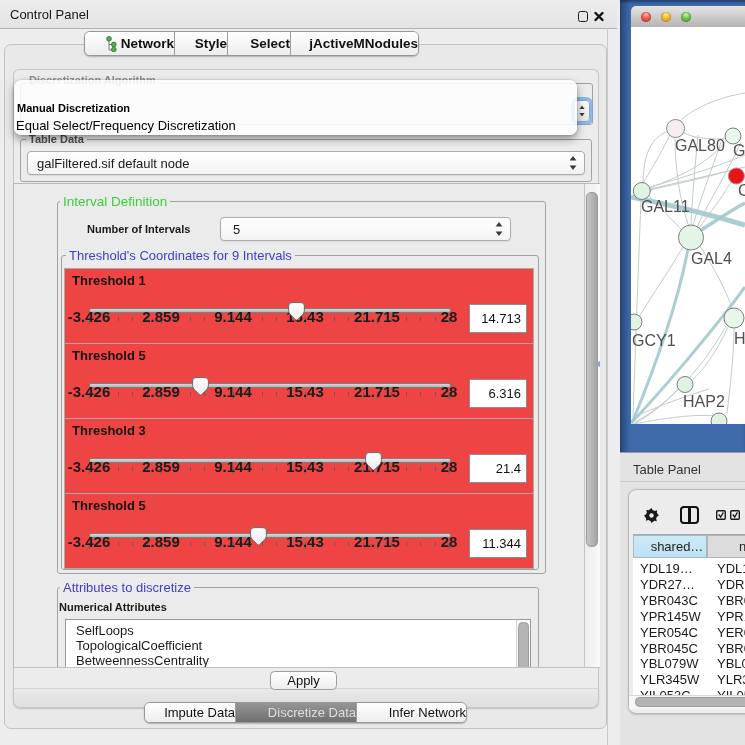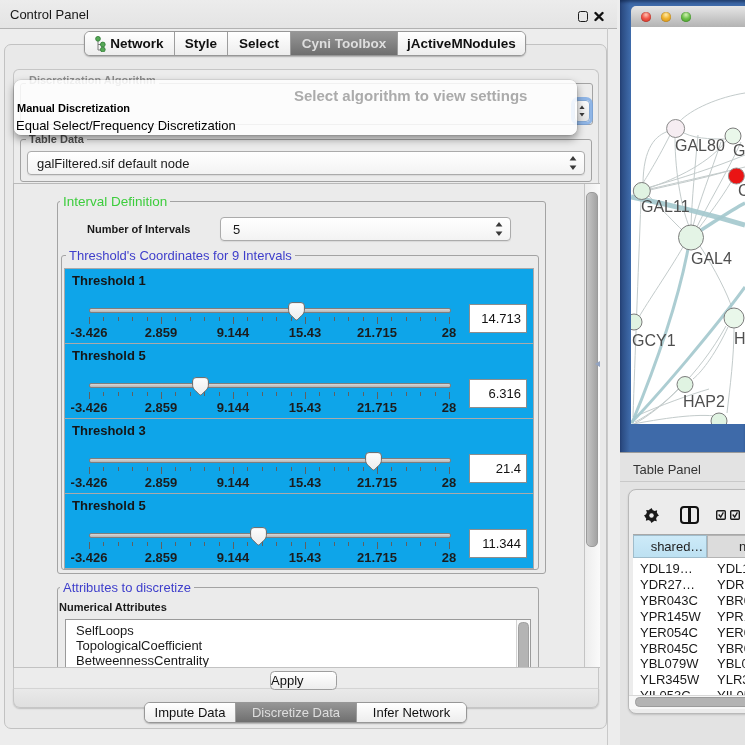--- a/index.html
+++ b/index.html
@@ -1,30 +1,30 @@
 <!DOCTYPE html>
 <html><head><meta charset="utf-8"><style>
 html,body{margin:0;padding:0}
 #root{position:relative;will-change:transform;width:745px;height:745px;background:#ededed;font-family:"Liberation Sans",sans-serif;overflow:hidden}
 .abs{position:absolute}
 .t13{font-size:13px;color:#1a1a1a;white-space:nowrap}
 .b13{font-size:11px;font-weight:bold;color:#1a1a1a;white-space:nowrap}
 .combo{background:linear-gradient(#ffffff,#f3f3f3);border:1px solid #ababab;border-radius:4px;box-shadow:0 1px 1px rgba(0,0,0,0.08)}
 .seg{display:flex;border:1px solid #979797;border-radius:6px;overflow:hidden;box-shadow:0 1px 1.5px rgba(0,0,0,0.25);background:#fff}
-.seg>div{background:linear-gradient(#ffffff,#ededed);border-right:1px solid #9d9d9d;color:#101010;text-align:center;white-space:nowrap}
+.seg>div{background:linear-gradient(#ffffff,#ededed);border-right:1px solid #9d9d9d;color:#101010;text-align:right;white-space:nowrap}
 .seg>div:last-child{border-right:none}
 .seg>div.sel{background:linear-gradient(#969696,#6f6f6f);color:#dedede}
 .grp{border:1px solid #a3a3a3;border-radius:3px}
 .glabel{position:absolute;padding:0 3px;white-space:nowrap}
-.tpanel{position:absolute;left:50px;width:468px;height:74px;border:1px solid #aaaaaa;background:#0ea5e9}
+.tpanel{position:absolute;left:50px;width:468px;height:74px;border:1px solid #aaaaaa;background:#ef4444}
 .ttitle{position:absolute;left:7px;top:4px;font-size:13px;font-weight:bold;color:#151515}
 .track{position:absolute;left:24px;top:38.5px;width:360px;height:3px;background:linear-gradient(#d8d8d8,#b5b5b5);border:1px solid #7e7e7e;border-radius:2px}
 .minor{position:absolute;left:24px;top:48px;width:362px;height:4px;background:repeating-linear-gradient(90deg,#606060 0,#606060 1px,transparent 1px,transparent 14.4px)}
 .major{position:absolute;left:24px;top:48px;width:362px;height:7px;background:repeating-linear-gradient(90deg,#606060 0,#606060 1px,transparent 1px,transparent 72px)}
-.slbl{position:absolute;top:56px;transform:translateX(-50%);font-size:13px;font-weight:bold;color:#1c1c1c}
+.slbl{position:absolute;top:39px;transform:translateX(-50%);font-size:15px;font-weight:bold;color:#1c1c1c}
 .thumb{position:absolute;top:33px;width:17px;height:20px}
 .vbox{position:absolute;left:404px;top:35px;width:51px;height:27px;background:#fff;border:1px solid #8d8d8d;font-size:13px;color:#111;text-align:right;padding-right:5px;line-height:27px}
 </style></head>
 <body>
 <div id="root">
 
 <div class="abs" style="left:0;top:0;width:617px;height:28px;background:linear-gradient(#ececec,#e4e4e4);border-bottom:1px solid #b2b2b2"></div>
 <div class="abs t13" style="left:10px;top:7px;color:#181818">Control Panel</div>
 <div class="abs" style="left:578px;top:11px;width:8px;height:9px;border:1.5px solid #1c1c1c;border-radius:2.5px"></div>
 <svg class="abs" style="left:594px;top:11px" width="10" height="11" viewBox="0 0 10 11">
@@ -38,21 +38,20 @@
 
 <div class="seg abs" style="left:84px;top:31px;height:23px;font-size:13.5px;font-weight:600;line-height:23px">
  <div style="width:89px"><svg width="11" height="17" viewBox="0 0 11 17" style="vertical-align:-4px">
           <path d="M3,4 V15 M3,9.5 H7.5 M3,15 H7.5" stroke="#7a7a7a" stroke-width="1" fill="none"></path>
           <circle cx="3" cy="3.8" r="2.4" fill="#55a855" stroke="#2f7a33" stroke-width="0.8"></circle>
           <circle cx="7.8" cy="9.5" r="2.4" fill="#55a855" stroke="#2f7a33" stroke-width="0.8"></circle>
           <circle cx="7.8" cy="14.6" r="2.4" fill="#55a855" stroke="#2f7a33" stroke-width="0.8"></circle>
         </svg> Network</div>
  <div style="width:52px">Style</div>
  <div style="width:62px">Select</div>
- <div class="sel" style="width:106px">Cyni Toolbox</div>
  <div style="width:127px">jActiveMNodules</div>
 </div>
 
 <div class="grp abs" style="left:20px;top:83px;width:571px;height:40px"></div>
 <div class="glabel b13" style="left:26px;top:74px;background:#ececec;color:#8e8e8e">Discretization Algorithm</div>
 <div class="abs" style="left:574px;top:100px;width:14px;height:20px;border-radius:4px;background:linear-gradient(#fbfbfb,#e6e6e6);border:1px solid #86aad6;box-shadow:0 0 0 3px rgba(112,163,228,0.75)">
 <svg width="14" height="20" viewBox="0 0 14 20">
         <path d="M7,4.5 l2.6,3.6 h-5.2 z M7,15.5 l-2.6,-3.6 h5.2 z" fill="#3c3c3c"></path>
       </svg></div>
 
@@ -157,21 +156,21 @@
   <div class="grp abs" style="left:43px;top:403px;width:480px;height:120px"></div>
   <div class="glabel" style="left:46px;top:396px;background:#ebebeb;color:#3e3ecb;font-size:13px">Attributes to discretize</div>
   <div class="abs b13" style="left:45px;top:417px">Numerical Attributes</div>
   <div class="abs" style="left:51px;top:435px;width:464px;height:70px;background:#fff;border:1px solid #9a9a9a;overflow:hidden">
     <div class="t13" style="position:absolute;left:10px;top:3px;line-height:15px">SelfLoops<br>TopologicalCoefficient<br>BetweennessCentrality<br>NeighborhoodConnectivity</div>
     <div class="abs" style="right:0;top:0;width:13px;height:70px;background:#fafafa;border-left:1px solid #d4d4d4"></div>
     <div class="abs" style="right:1.5px;top:2px;width:9px;height:66px;border-radius:4.5px;background:#b4b4b4;border:1px solid #a0a0a0"></div>
   </div>
 </div>
 
-<div class="abs" style="left:270px;top:671px;width:65px;height:17px;background:linear-gradient(#ffffff,#ededed);border:1px solid #9e9e9e;border-radius:4.5px;text-align:left;font-size:13px;line-height:17px;color:#111">Apply</div>
+<div class="abs" style="left:270px;top:671px;width:65px;height:17px;background:linear-gradient(#ffffff,#ededed);border:1px solid #9e9e9e;border-radius:4.5px;text-align:center;font-size:13px;line-height:17px;color:#111">Apply</div>
 
 <div class="seg abs" style="left:144px;top:702px;height:19px;font-size:13px;font-weight:500;line-height:19px">
  <div style="width:90px">Impute Data</div>
  <div class="sel" style="width:120px">Discretize Data</div>
  <div style="width:109px">Infer Network</div>
 </div>
 
 <div class="abs" style="left:607px;top:28px;width:1px;height:717px;background:#c9c9c9"></div>
 <div class="abs" style="left:595px;top:361px;width:0;height:0;border-top:3.5px solid transparent;border-bottom:3.5px solid transparent;border-right:5px solid #93a4c2"></div>
 
@@ -264,17 +263,16 @@
 
   <div style="position:absolute;left:4px;top:68px;width:126px;height:137px;background:#fff"></div>
   <div class="t13" style="position:absolute;left:11px;top:71px;line-height:15.9px">YDL19…<br>YDR27…<br>YBR043C<br>YPR145W<br>YER054C<br>YBR045C<br>YBL079W<br>YLR345W<br>YIL053C</div>
   <div class="t13" style="position:absolute;left:88px;top:71px;line-height:15.9px">YDL19<br>YDR27<br>YBR04<br>YPR14<br>YER05<br>YBR04<br>YBL07<br>YLR34<br>YIL05</div>
 
   <div style="position:absolute;left:0;top:205px;width:130px;height:13px;background:#f7f7f7;border-top:1px solid #d8d8d8"></div>
   <div style="position:absolute;left:6px;top:207px;width:124px;height:8px;background:#b3b3b3;border:1px solid #9b9b9b;border-radius:4.5px"></div>
 </div>
 
 <div class="abs" style="left:14px;top:80px;width:563px;height:55px;background:rgba(255,255,255,0.85);border-radius:7px;box-shadow:0 4px 8px rgba(0,0,0,0.42),0 0 0 0.5px rgba(0,0,0,0.12);z-index:50">
- <div style="position:absolute;left:280px;top:7px;font-size:15px;font-weight:bold;color:#ababab;white-space:nowrap">Select algorithm to view settings</div>
  <div class="b13" style="position:absolute;left:3px;top:22px;color:#000">Manual Discretization</div>
  <div class="t13" style="position:absolute;left:2px;top:38px;color:#000">Equal Select/Frequency Discretization</div>
 </div>
 
 </div>
 </body></html>

